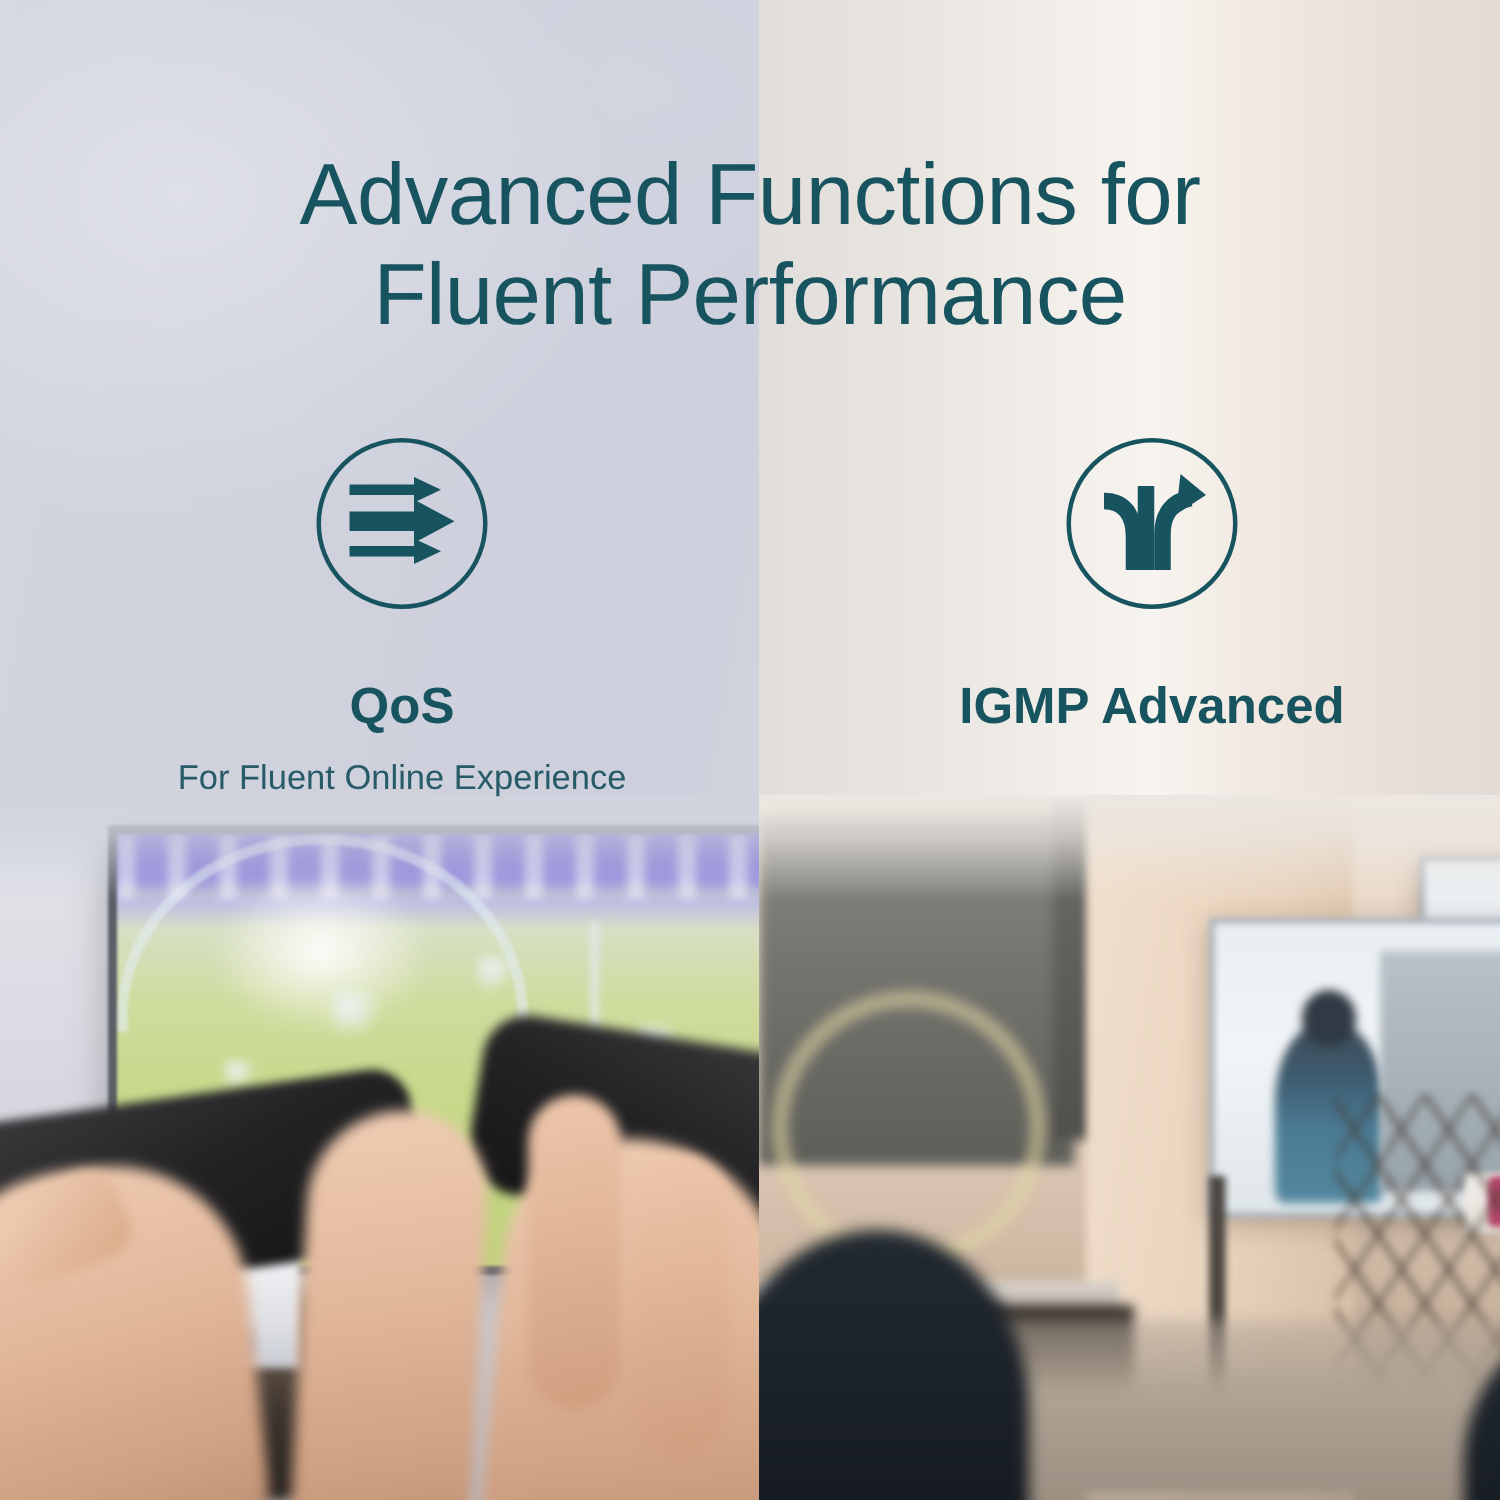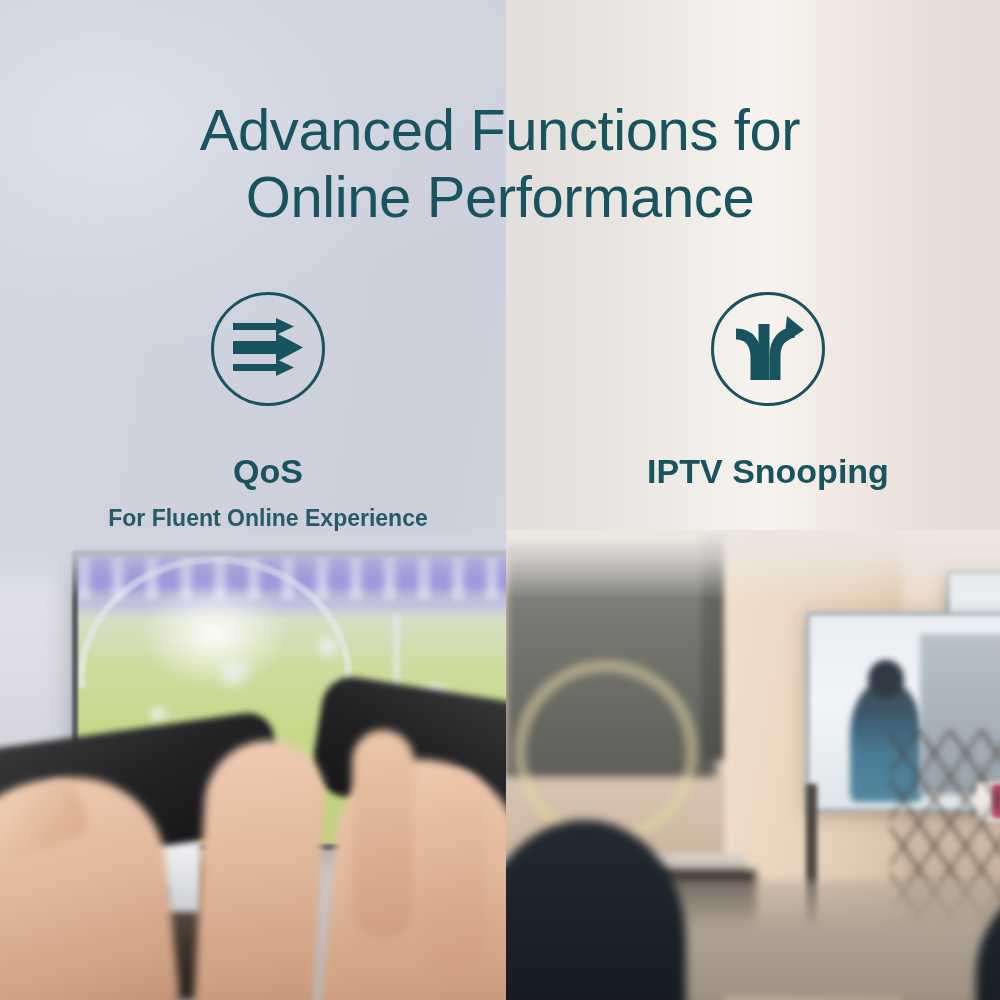--- a/index.html
+++ b/index.html
@@ -371,21 +371,21 @@
     margin-top: 46px;
     color: #17545f;
     font-size: 34px;
     font-weight: 700;
     letter-spacing: 0px;
   }
   .feature-sub {
     margin-top: 14px;
     color: #265b67;
     font-size: 23px;
-    font-weight: 700;
+    font-weight: 400;
     letter-spacing: 0px;
   }
 </style>
 </head>
 <body>
 
 <div id="stage">
 
   <div class="bg-left"></div>
   <div class="bg-left-soft"></div>
@@ -456,21 +456,21 @@
 
       <div class="rp-silhouette rp-sil-l"></div>
       <div class="rp-silhouette rp-sil-r"></div>
     </div>
   </div>
 
   <div class="content">
 
     <div class="headline">
       <span>Advanced Functions for</span>
-      <span class="l2">Online Performance</span>
+      <span class="l2">Fluent Performance</span>
     </div>
 
     <div class="features">
 
       <div class="feature">
         <div class="icon-circle">
           <span>
             <svg width="72" height="62" viewBox="0 0 72 62" fill="#17545f" aria-hidden="true">
 
               <rect x="1" y="7" width="50" height="7"></rect>
@@ -498,18 +498,18 @@
 
                 <path d="M6 22 C 20 22, 26 32, 26 46 L26 68"></path>
 
                 <path d="M45 68 L45 44 C 45 30, 52 22, 64 20"></path>
               </g>
 
               <polygon points="57,4 74,18 54,31" fill="#17545f"></polygon>
             </svg>
           </span>
         </div>
-        <div class="feature-title">IPTV Snooping</div>
+        <div class="feature-title">IGMP Advanced</div>
       </div>
 
     </div>
   </div>
 </div>
 
 </body></html>

